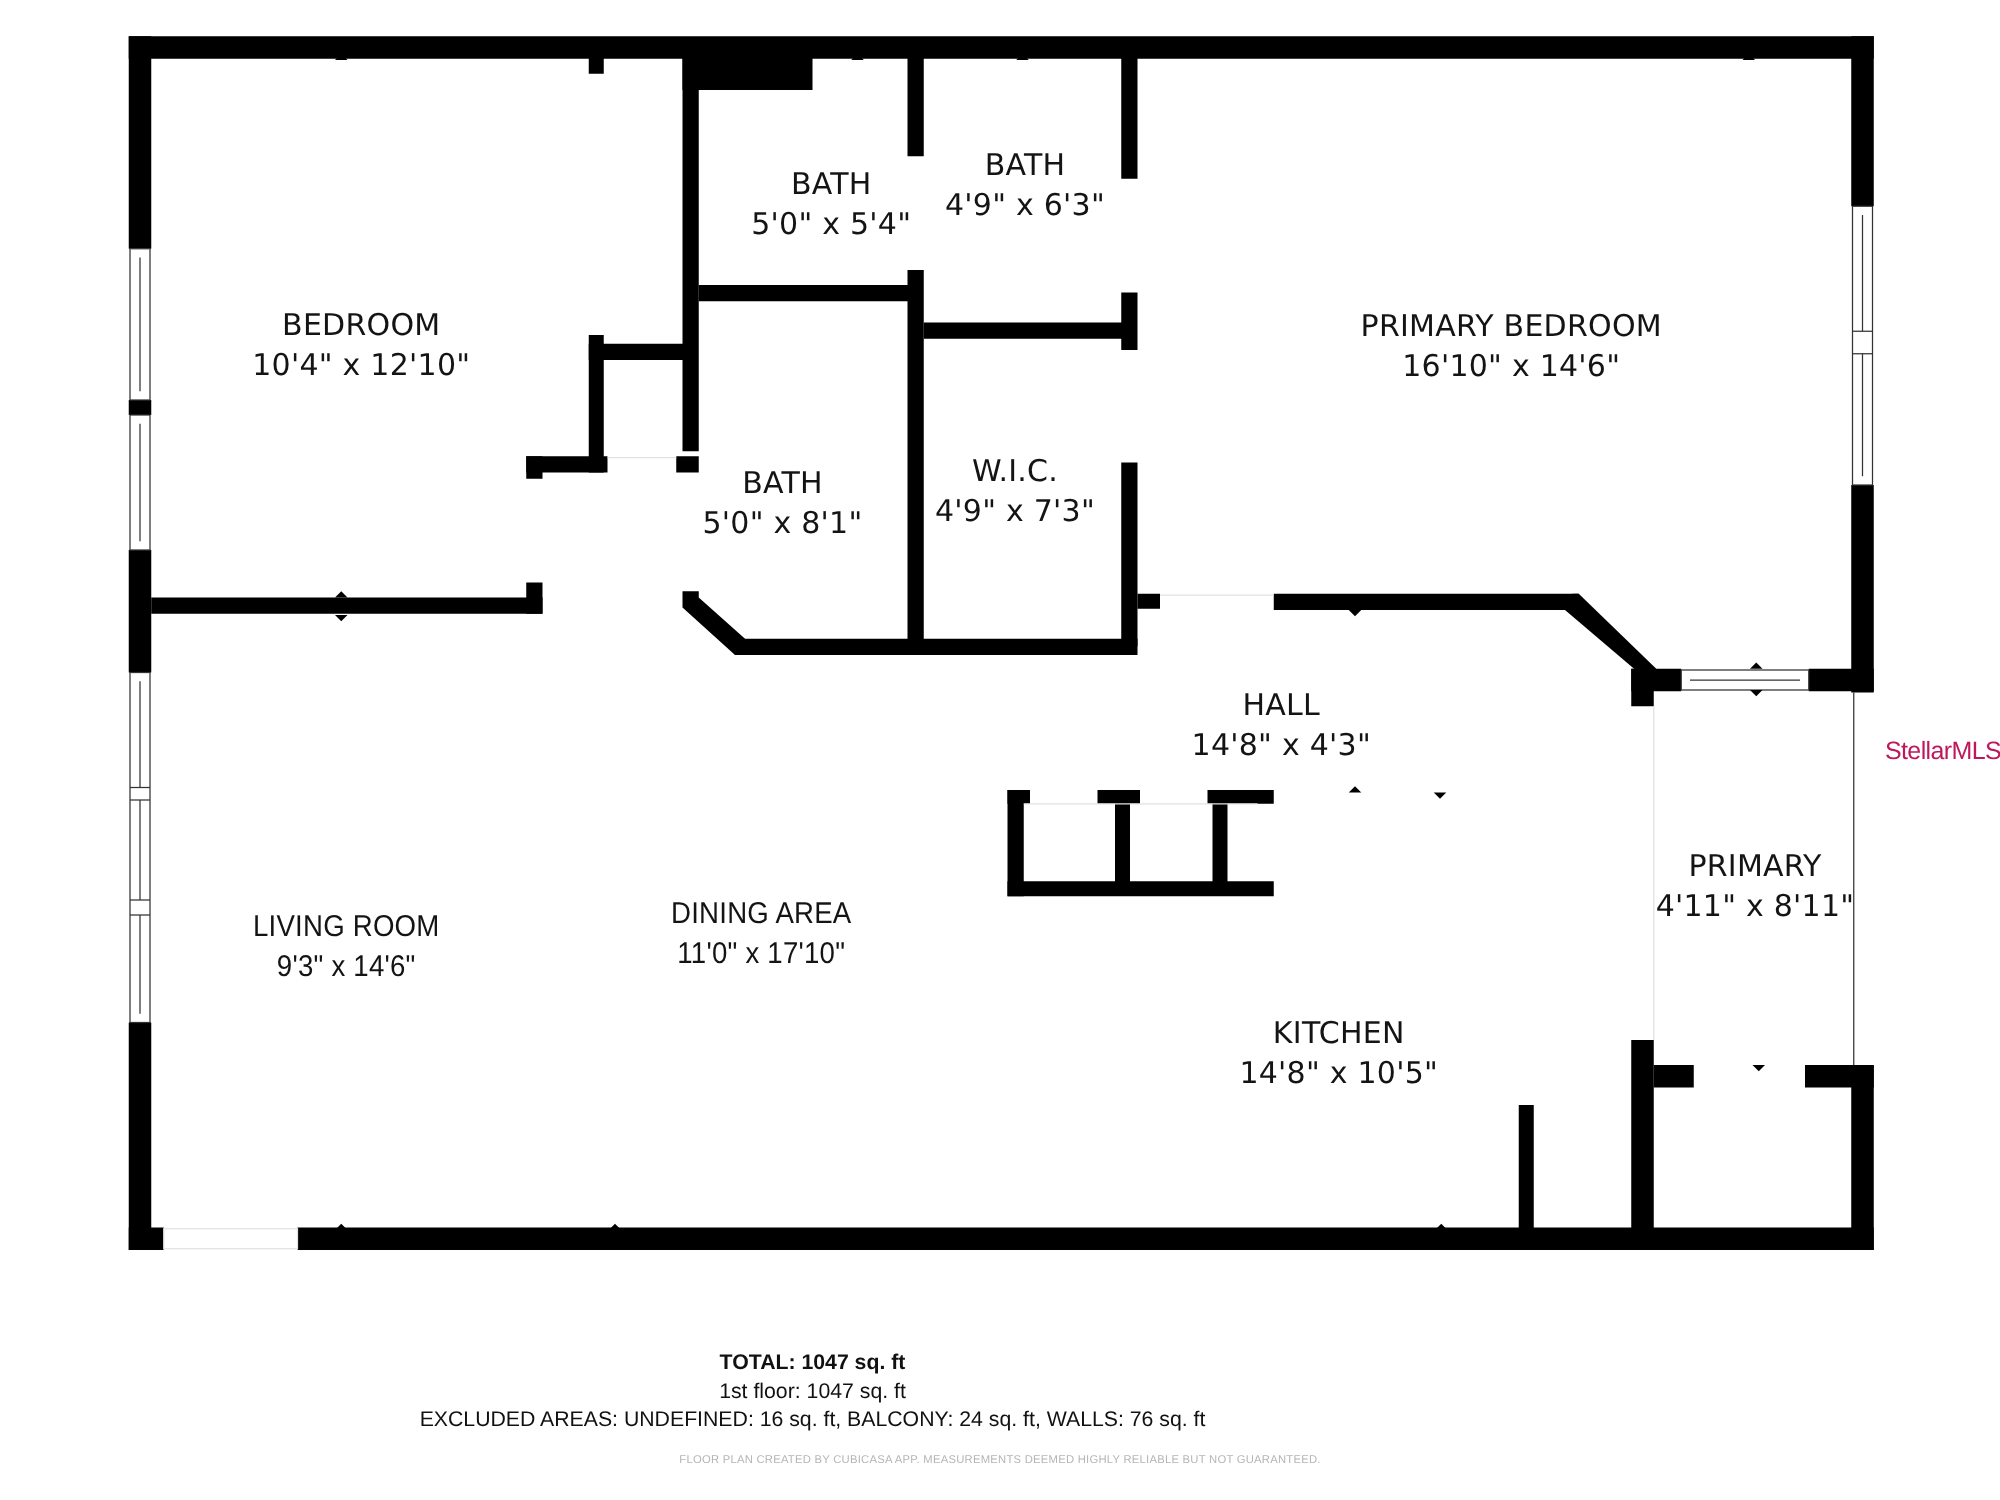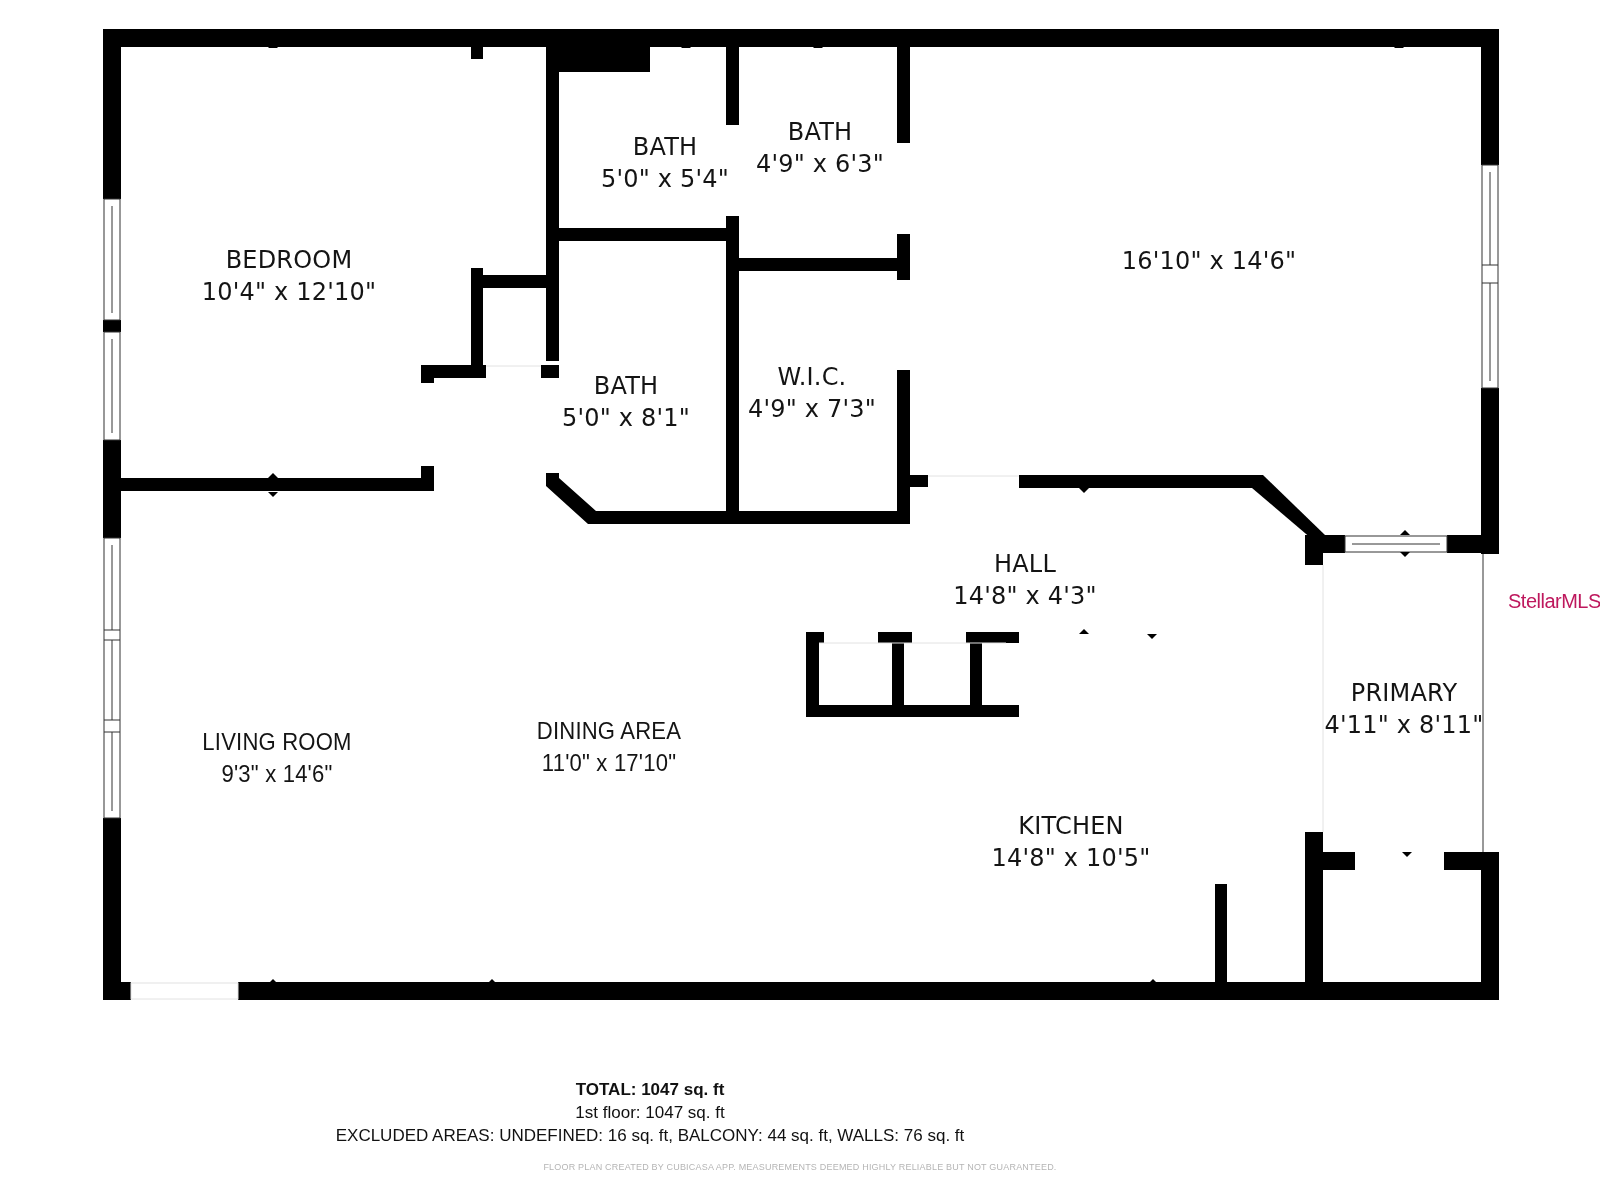--- a/index.html
+++ b/index.html
@@ -144,20 +144,21 @@
 </div>
 <div class="room-label" style="left:665px; top:131px;">
   <span class="name">BATH</span>
   <span class="dims">5'0" x 5'4"</span>
 </div>
 <div class="room-label" style="left:820px; top:116px;">
   <span class="name">BATH</span>
   <span class="dims">4'9" x 6'3"</span>
 </div>
 <div class="room-label" style="left:1209px; top:245px;">
+  <span class="name">PRIMARY BEDROOM</span>
   <span class="dims">16'10" x 14'6"</span>
 </div>
 <div class="room-label" style="left:626px; top:370px;">
   <span class="name">BATH</span>
   <span class="dims">5'0" x 8'1"</span>
 </div>
 <div class="room-label" style="left:812px; top:361px;">
   <span class="name">W.I.C.</span>
   <span class="dims">4'9" x 7'3"</span>
 </div>
@@ -180,16 +181,16 @@
 <div class="room-label" style="left:1071px; top:810px;">
   <span class="name">KITCHEN</span>
   <span class="dims">14'8" x 10'5"</span>
 </div>
 
 <div id="watermark">StellarMLS</div>
 
 <div id="summary">
   <div class="total">TOTAL: 1047 sq. ft</div>
   <div class="line">1st floor: 1047 sq. ft</div>
-  <div class="line">EXCLUDED AREAS: UNDEFINED: 16 sq. ft, BALCONY: 44 sq. ft, WALLS: 76 sq. ft</div>
+  <div class="line">EXCLUDED AREAS: UNDEFINED: 16 sq. ft, BALCONY: 24 sq. ft, WALLS: 76 sq. ft</div>
 </div>
 
 <div id="disclaimer">FLOOR PLAN CREATED BY CUBICASA APP. MEASUREMENTS DEEMED HIGHLY RELIABLE BUT NOT GUARANTEED.</div>
 
 </body></html>

